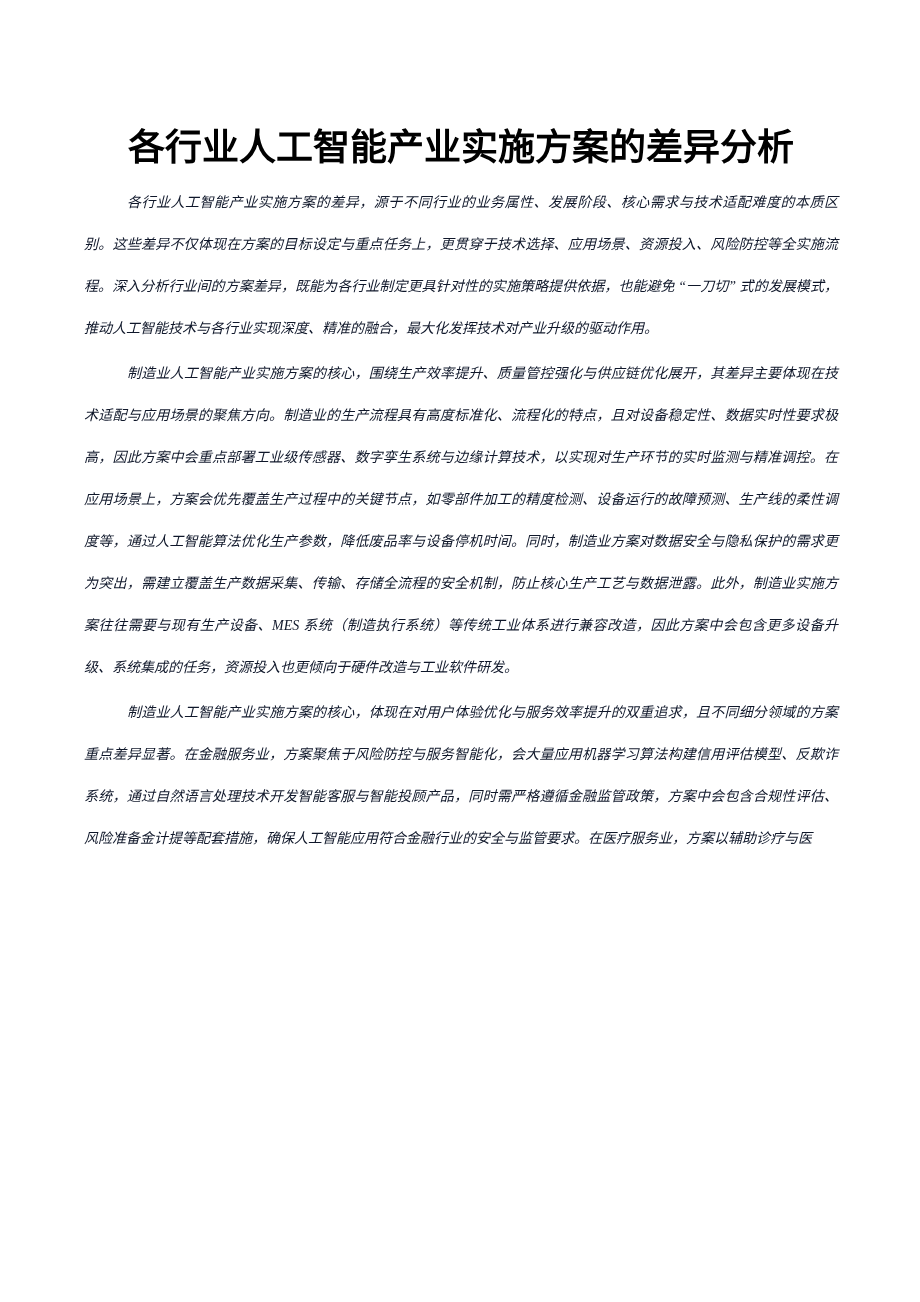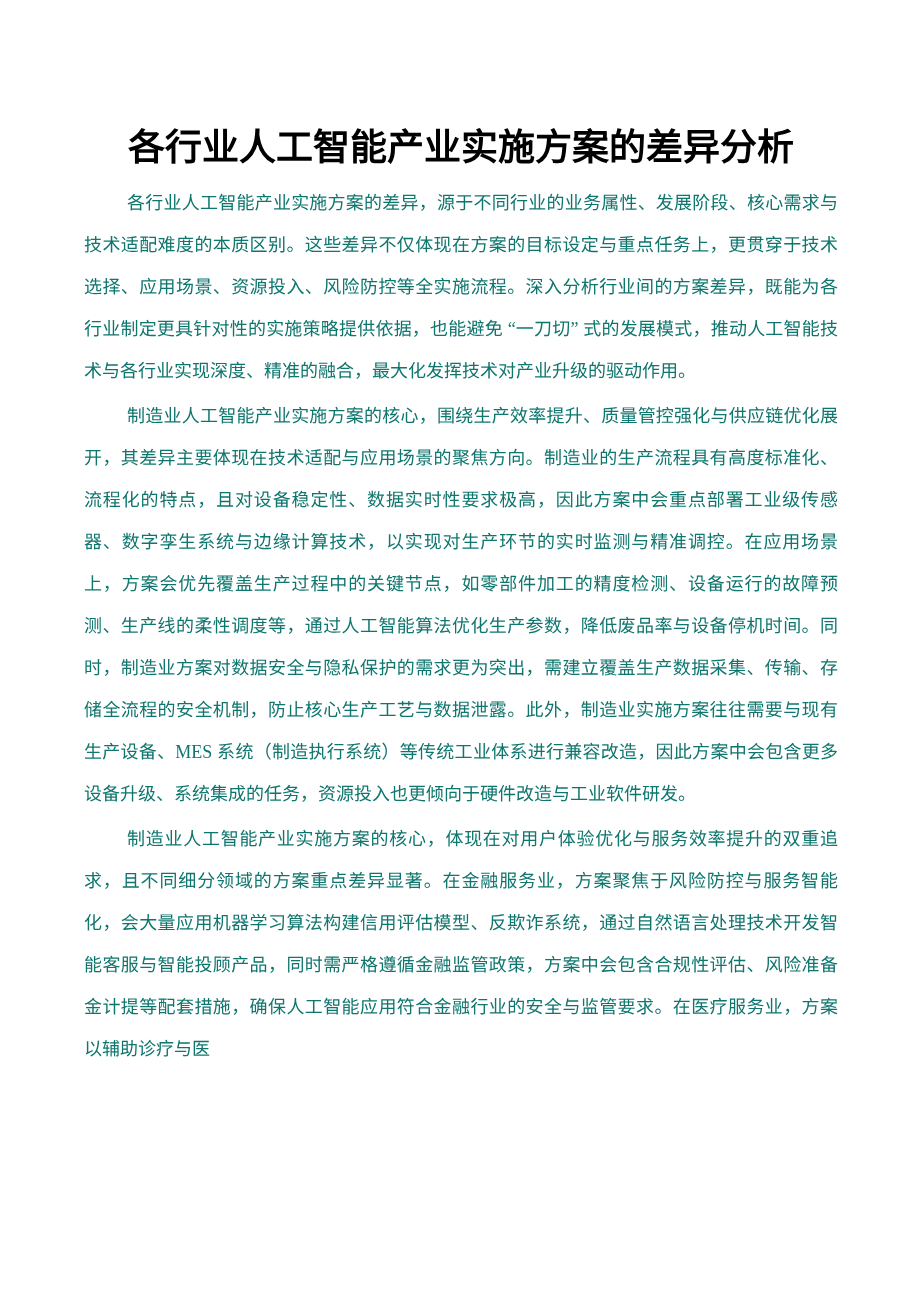--- a/index.html
+++ b/index.html
@@ -30,26 +30,27 @@
     white-space: nowrap;
     letter-spacing: 0;
   }
   .doc-body {
     margin-top: 10px;
   }
   .para {
     margin: 0 0 3px 0;
     padding: 0;
     font-family: "Liberation Serif", "DejaVu Serif", serif;
-    font-size: 18px;
+    font-size: 14px;
     line-height: 42px;
     text-align: justify;
     text-indent: 43px;
-    color: #0f766e;
+    color: #0f172a;
     word-break: break-all;
+    font-style: italic;
   }
 </style>
 </head>
 <body>
 
 <div class="page">
   <h1 class="doc-title">各行业人工智能产业实施方案的差异分析</h1>
   <div class="doc-body">
     <p class="para">各行业人工智能产业实施方案的差异，源于不同行业的业务属性、发展阶段、核心需求与技术适配难度的本质区别。这些差异不仅体现在方案的目标设定与重点任务上，更贯穿于技术选择、应用场景、资源投入、风险防控等全实施流程。深入分析行业间的方案差异，既能为各行业制定更具针对性的实施策略提供依据，也能避免 “一刀切” 式的发展模式，推动人工智能技术与各行业实现深度、精准的融合，最大化发挥技术对产业升级的驱动作用。</p>
     <p class="para">制造业人工智能产业实施方案的核心，围绕生产效率提升、质量管控强化与供应链优化展开，其差异主要体现在技术适配与应用场景的聚焦方向。制造业的生产流程具有高度标准化、流程化的特点，且对设备稳定性、数据实时性要求极高，因此方案中会重点部署工业级传感器、数字孪生系统与边缘计算技术，以实现对生产环节的实时监测与精准调控。在应用场景上，方案会优先覆盖生产过程中的关键节点，如零部件加工的精度检测、设备运行的故障预测、生产线的柔性调度等，通过人工智能算法优化生产参数，降低废品率与设备停机时间。同时，制造业方案对数据安全与隐私保护的需求更为突出，需建立覆盖生产数据采集、传输、存储全流程的安全机制，防止核心生产工艺与数据泄露。此外，制造业实施方案往往需要与现有生产设备、MES 系统（制造执行系统）等传统工业体系进行兼容改造，因此方案中会包含更多设备升级、系统集成的任务，资源投入也更倾向于硬件改造与工业软件研发。</p>

